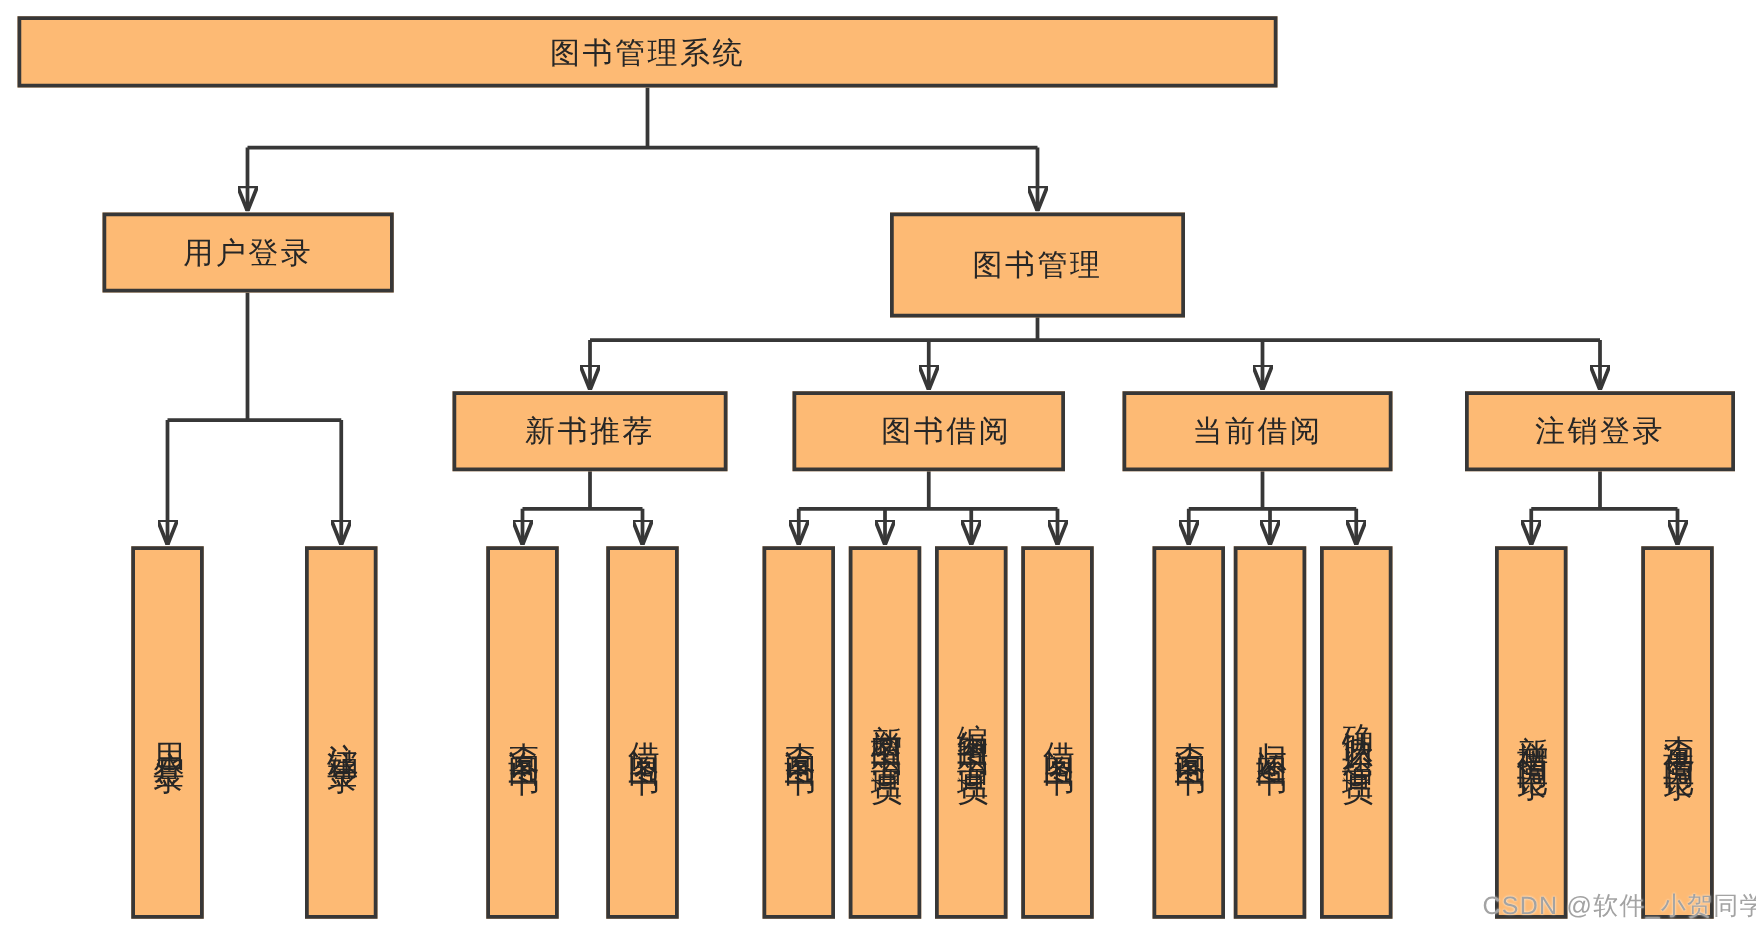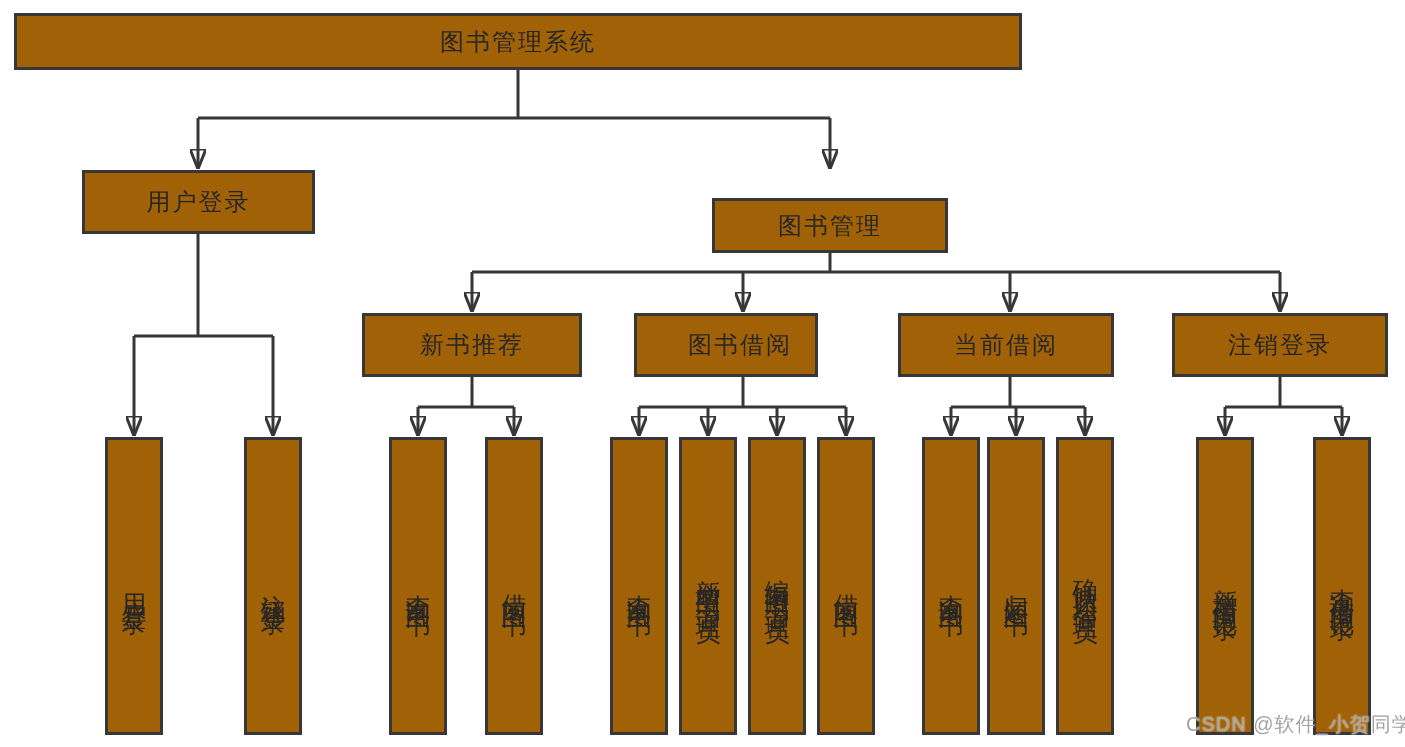--- a/index.html
+++ b/index.html
@@ -11,21 +11,21 @@
     font-family: "Liberation Sans", "DejaVu Sans", sans-serif;
     overflow: hidden;
   }
   .connector-layer {
     position: absolute;
     left: 0; top: 0;
     width: 1405px; height: 747px;
   }
   .box {
     position: absolute;
-    background: #a16207;
+    background: #fdba74;
     border: 3px solid #373737;
     box-sizing: border-box;
     display: flex;
     align-items: center;
     justify-content: center;
     color: #262626;
   }
   .h-box span {
     font-size: 24px;
     letter-spacing: 2px;
@@ -34,23 +34,23 @@
   .v-box span {
     writing-mode: vertical-rl;
     text-orientation: mixed;
     font-size: 25px;
     letter-spacing: 6px;
     line-height: 1;
   }
   
   .n-root          { left:14px;   top:13px;  width:1008px; height:57px; }
   .n-user-login    { left:82px;   top:170px; width:233px;  height:64px; }
-  .n-book-mgmt     { left:712px;  top:170px; width:236px;  height:55px;margin-top:28px; }
+  .n-book-mgmt     { left:712px;  top:170px; width:236px;  height:84px; }
   .n-new-books     { left:362px;  top:313px; width:220px;  height:64px; }
-  .n-book-borrow   { left:634px;  top:313px; width:184px;  height:64px;padding-left:28px; }
+  .n-book-borrow   { left:634px;  top:313px; width:218px;  height:64px;padding-left:28px; }
   .n-current       { left:898px;  top:313px; width:216px;  height:64px; }
   .n-records       { left:1172px; top:313px; width:216px;  height:64px; }
   
   .leaf { top:437px; width:58px; height:298px; }
   .n-a1 { left:105px; }  .n-a2 { left:244px; }
   .n-b1 { left:389px; }  .n-b2 { left:485px; }
   .n-c1 { left:610px; }  .n-c2 { left:679px; }  .n-c3 { left:748px; }  .n-c4 { left:817px; }
   .n-d1 { left:922px; }  .n-d2 { left:987px; }  .n-d3 { left:1056px; }
   .n-e1 { left:1196px; } .n-e2 { left:1313px; }
   .watermark {

